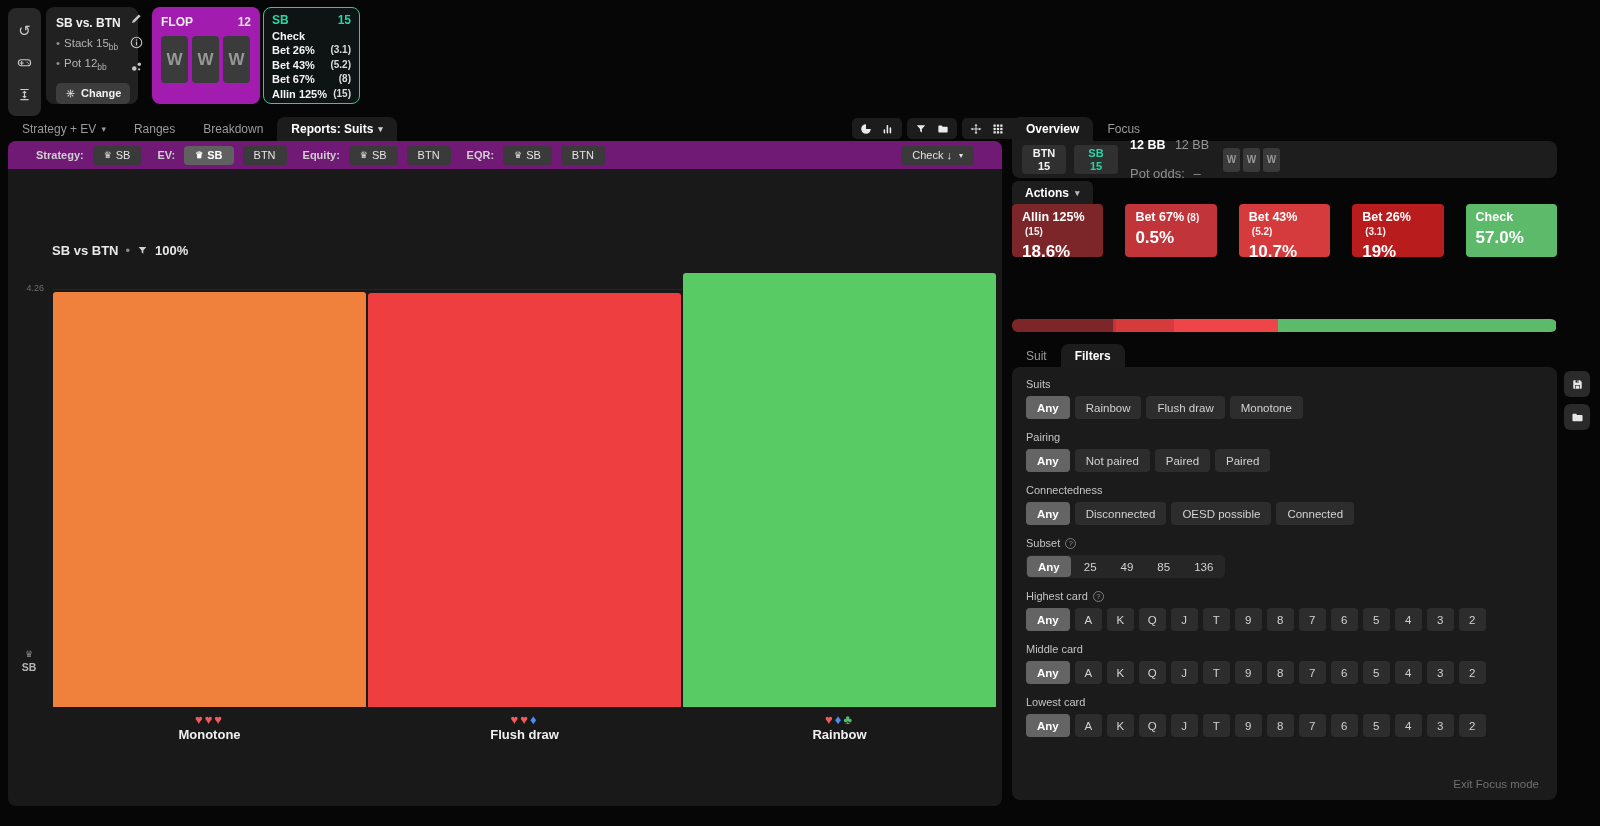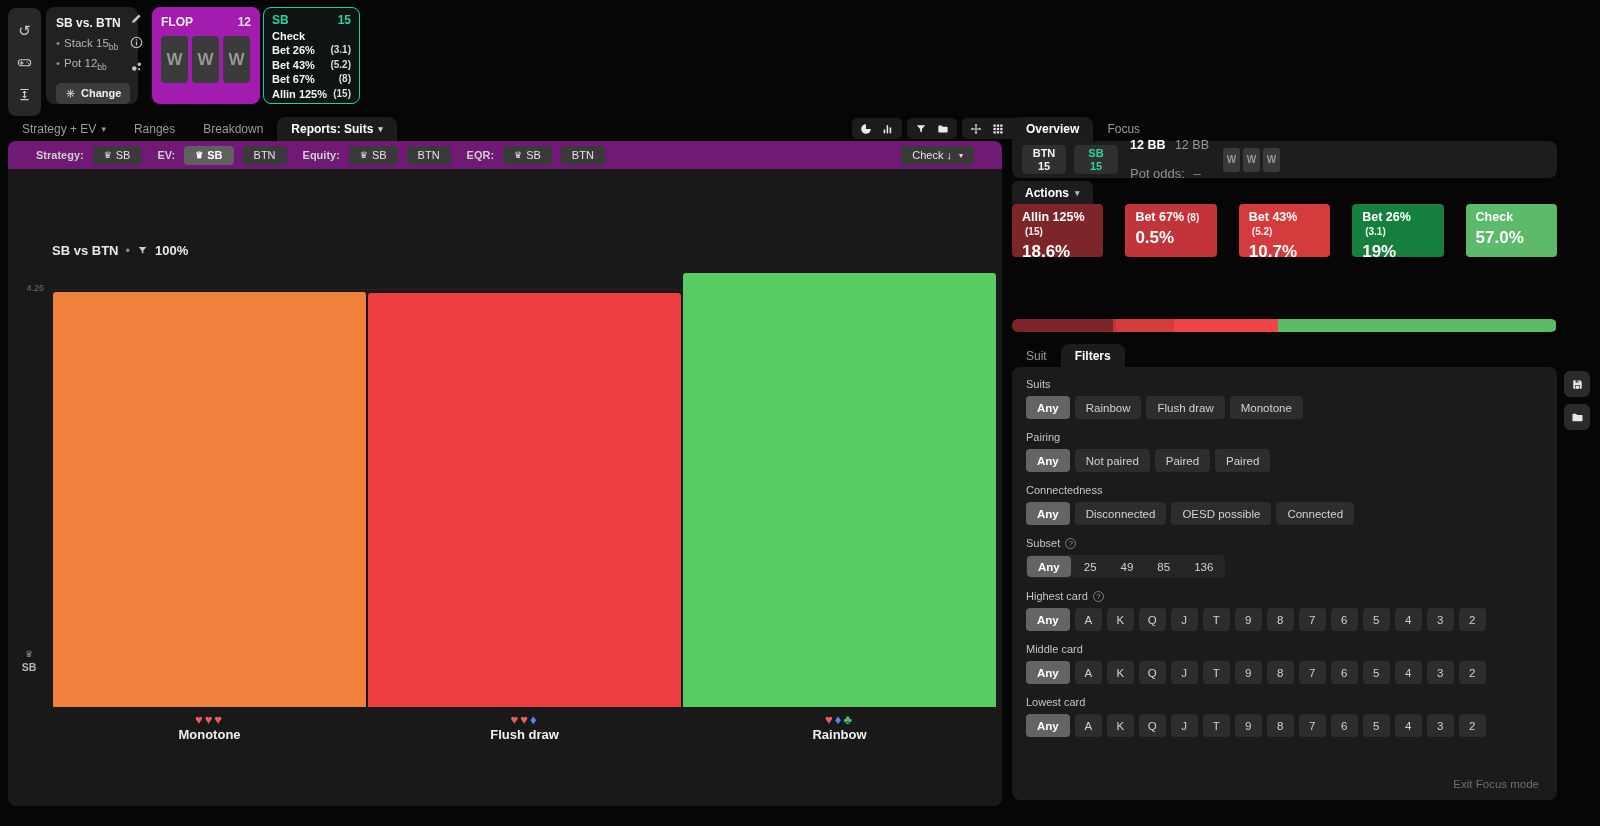--- a/index.html
+++ b/index.html
@@ -390,21 +390,21 @@
         <div class="l2">18.6%</div>
       </div>
       <div class="tile" style="background: rgb(193, 52, 57);">
         <div class="l1">Bet 67%<span class="sz">(8)</span></div>
         <div class="l2">0.5%</div>
       </div>
       <div class="tile" style="background: rgb(213, 58, 60);">
         <div class="l1">Bet 43%<span class="sz">(5.2)</span></div>
         <div class="l2">10.7%</div>
       </div>
-      <div class="tile" style="background: #15803d;">
+      <div class="tile" style="background: #b91c1c;">
         <div class="l1">Bet 26%<span class="sz">(3.1)</span></div>
         <div class="l2">19%</div>
       </div>
       <div class="tile" style="background: rgb(93, 186, 107);">
         <div class="l1">Check</div>
         <div class="l2">57.0%</div>
       </div>
     </div>
 
   <div class="abs sbar" id="sbar">

